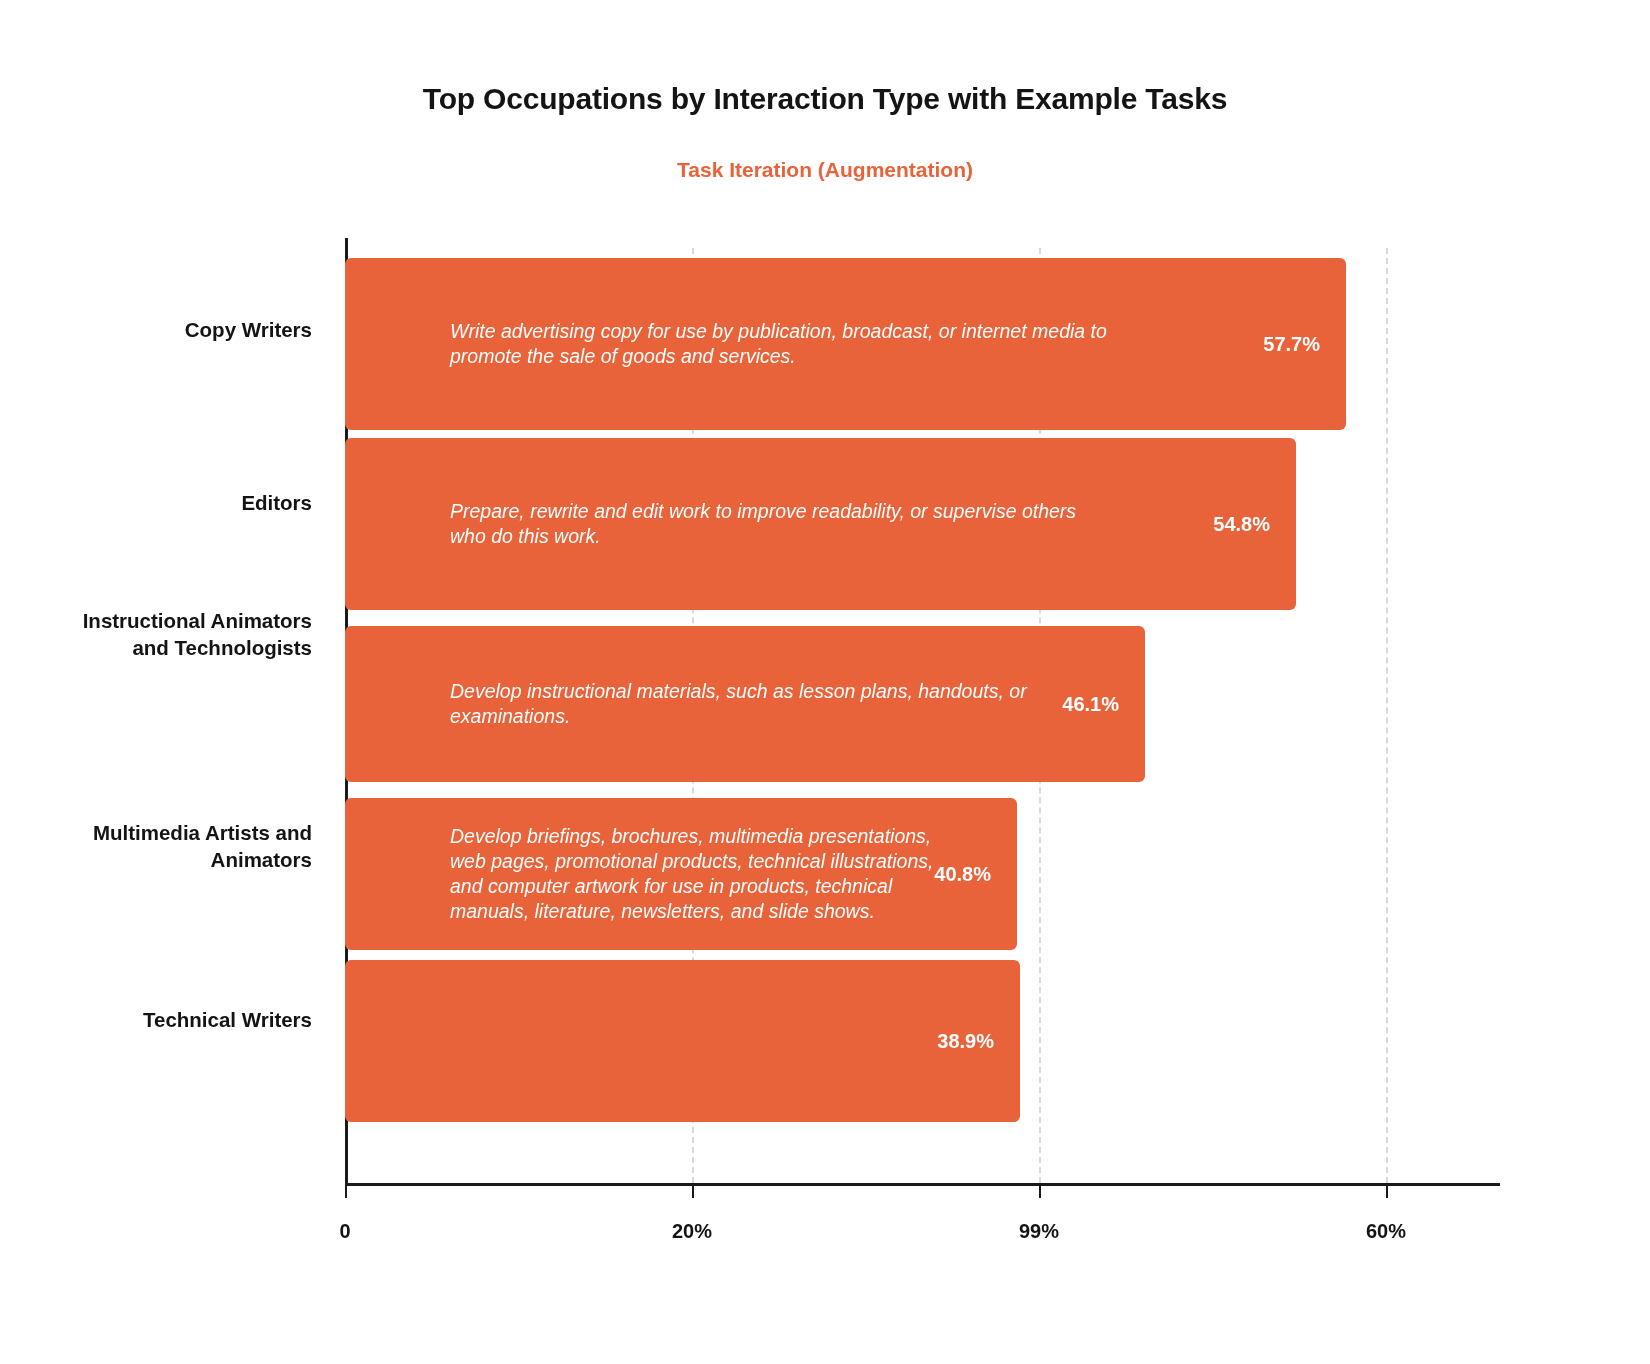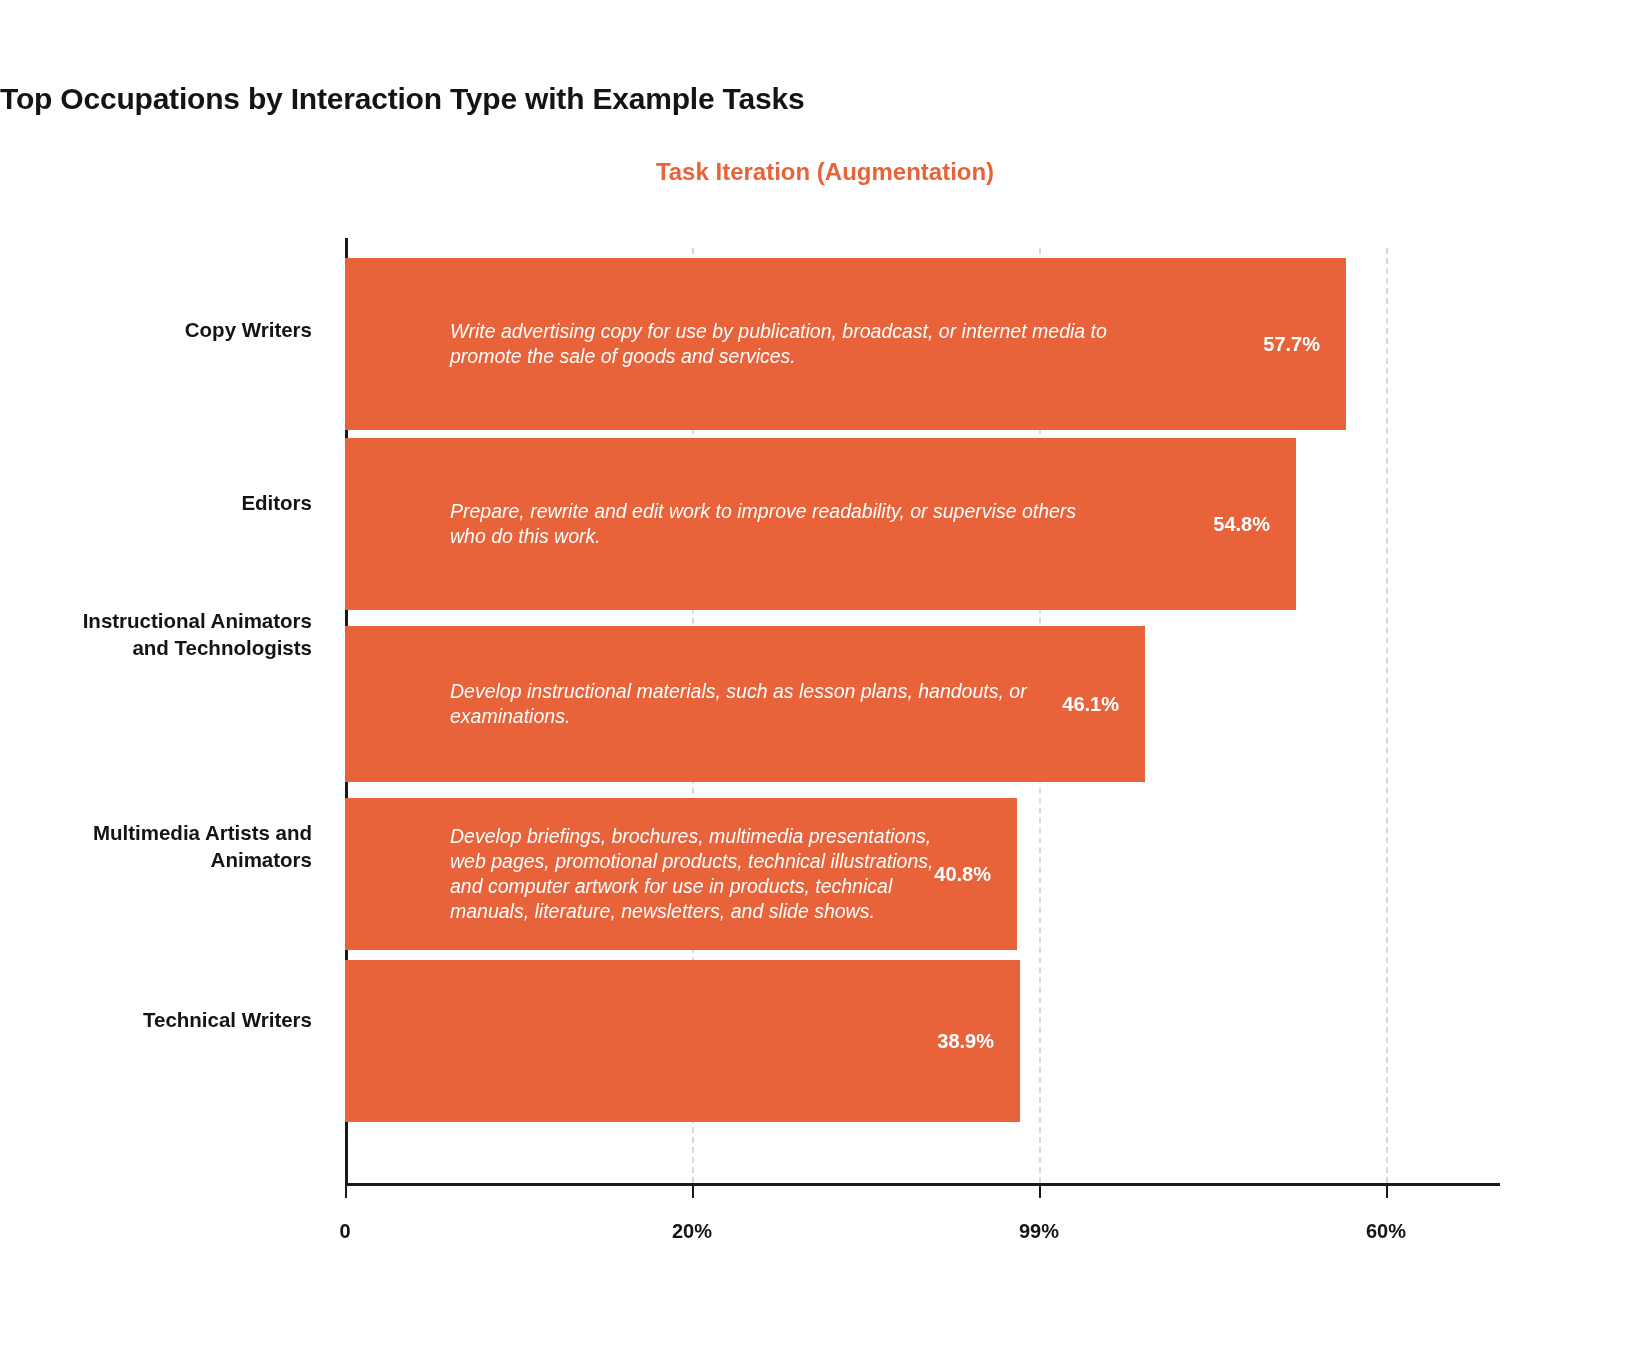--- a/index.html
+++ b/index.html
@@ -18,32 +18,33 @@
     position: relative;
     width: 1650px;
     height: 1364px;
     box-sizing: border-box;
   }
   .chart-title {
     position: absolute;
     top: 82px;
     left: 0;
     width: 1650px;
+    text-align: center;
     font-size: 30px;
     font-weight: bold;
     letter-spacing: -0.2px;
     color: #141414;
   }
   .chart-subtitle {
     position: absolute;
     top: 158px;
     left: 0;
     width: 1650px;
     text-align: center;
-    font-size: 24px;
+    font-size: 21px;
     font-weight: bold;
     color: #e8633a;
   }
 
   
   .plot {
     position: absolute;
     left: 345px;
     top: 248px;
     width: 1120px;   
@@ -93,21 +94,21 @@
     position: absolute;
     left: 0;
     width: 100%;
   }
   .bar {
     position: absolute;
     left: 0;
     top: 0;
     height: 100%;
     background: #e8633a;
-    border-radius: 0;
+    border-radius: 6px;
   }
   .bar-task {
     position: absolute;
     left: 105px;
     top: 50%;
     transform: translateY(-50%);
     font-size: 19.5px;
     font-style: italic;
     line-height: 1.28;
     color: #ffffff;

